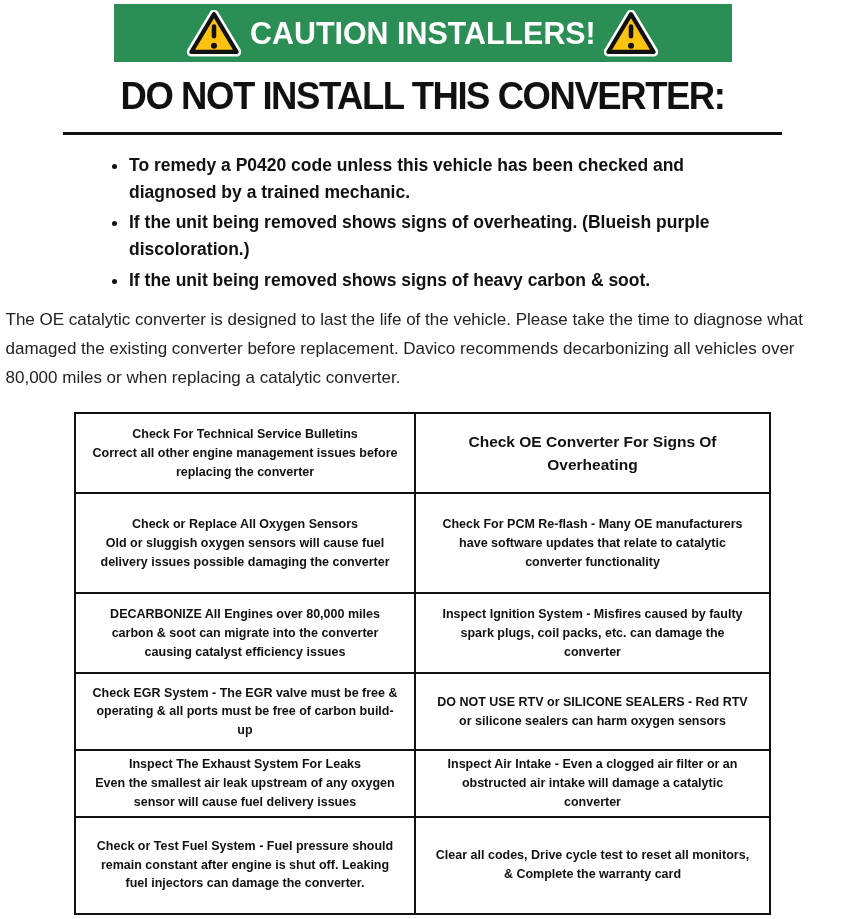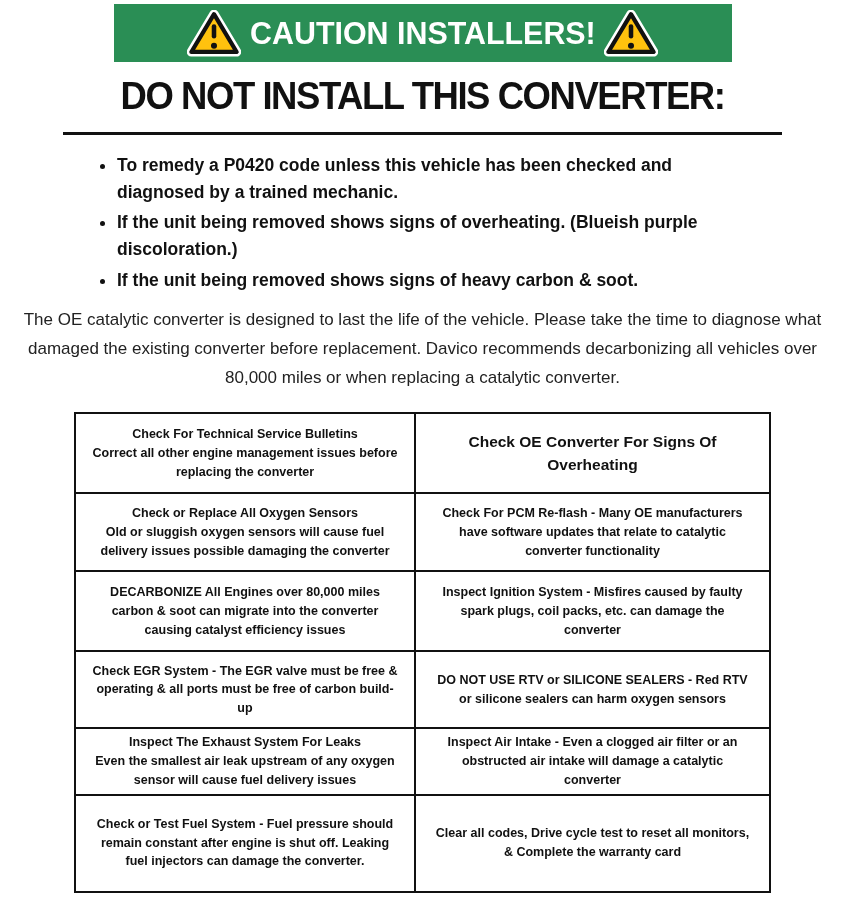--- a/index.html
+++ b/index.html
@@ -49,37 +49,37 @@
 
   .divider {
     width: 719px;
     height: 3px;
     background: #111111;
     margin: 14px auto 0;
   }
 
   
   .warn-list {
-    margin: 17px 0 0 4px;
+    margin: 17px 0 0 16px;
     padding: 0 0 0 113px;
     width: 625px;
     list-style-position: outside;
   }
   .warn-list li {
     font-size: 17.5px;
     font-weight: bold;
     line-height: 1.55;
     margin-bottom: 3px;
   }
 
   
   .intro {
     margin: 11px auto 0;
     width: 834px;
-    text-align: center;
+    text-align: left;
     font-size: 17px;
     font-weight: 400;
     line-height: 1.72;
     color: #222222;
   }
 
   
   .keys-heading {
     margin: 15px 0 0;
     text-align: center;
@@ -105,21 +105,21 @@
     vertical-align: middle;
     font-size: 12.5px;
     font-weight: bold;
     line-height: 1.5;
     padding: 4px 16px;
     white-space: pre-line;
   }
   .keys-table col.left-col  { width: 340px; }
   .keys-table col.right-col { width: 355px; }
   .keys-table tr:nth-child(1) { height: 80px; }
-  .keys-table tr:nth-child(2) { height: 78px; }
+  .keys-table tr:nth-child(2) { height: 100px; }
   .keys-table tr:nth-child(3) { height: 80px; margin-left: 44px; }
   .keys-table tr:nth-child(4) { height: 77px; }
   .keys-table tr:nth-child(5) { height: 64px; }
   .keys-table tr:nth-child(6) { height: 97px; }
   .keys-table tr:nth-child(1) td:nth-child(2) { font-size: 15.5px; }
 </style>
 </head>
 <body>
 
 <div class="flyer">

